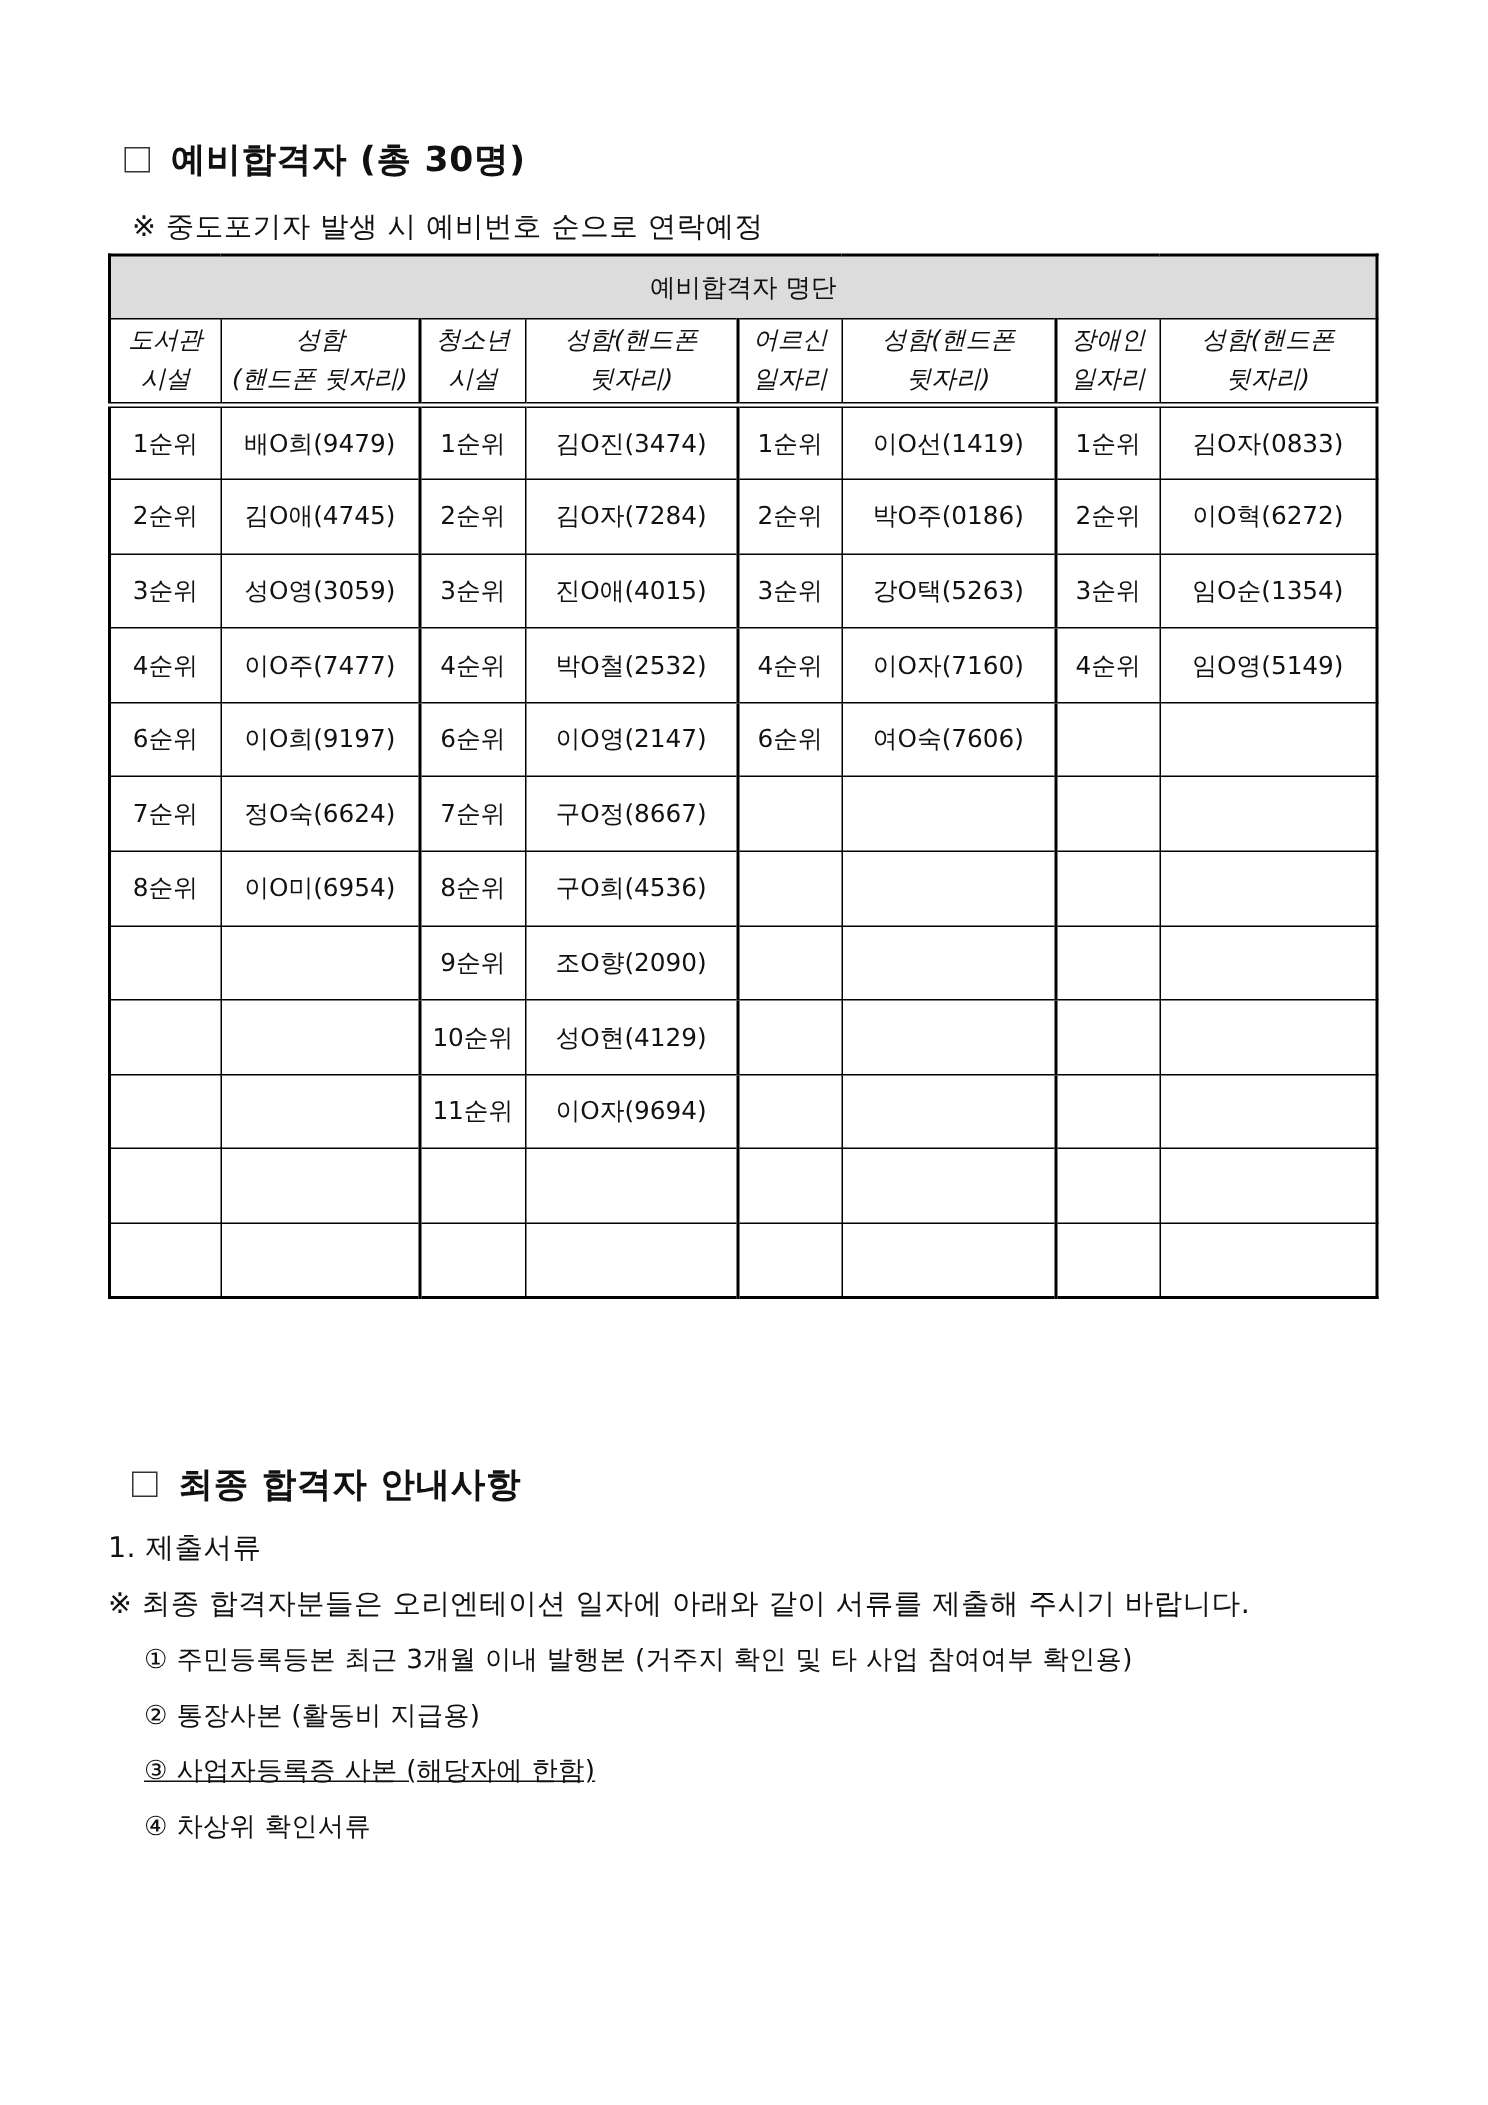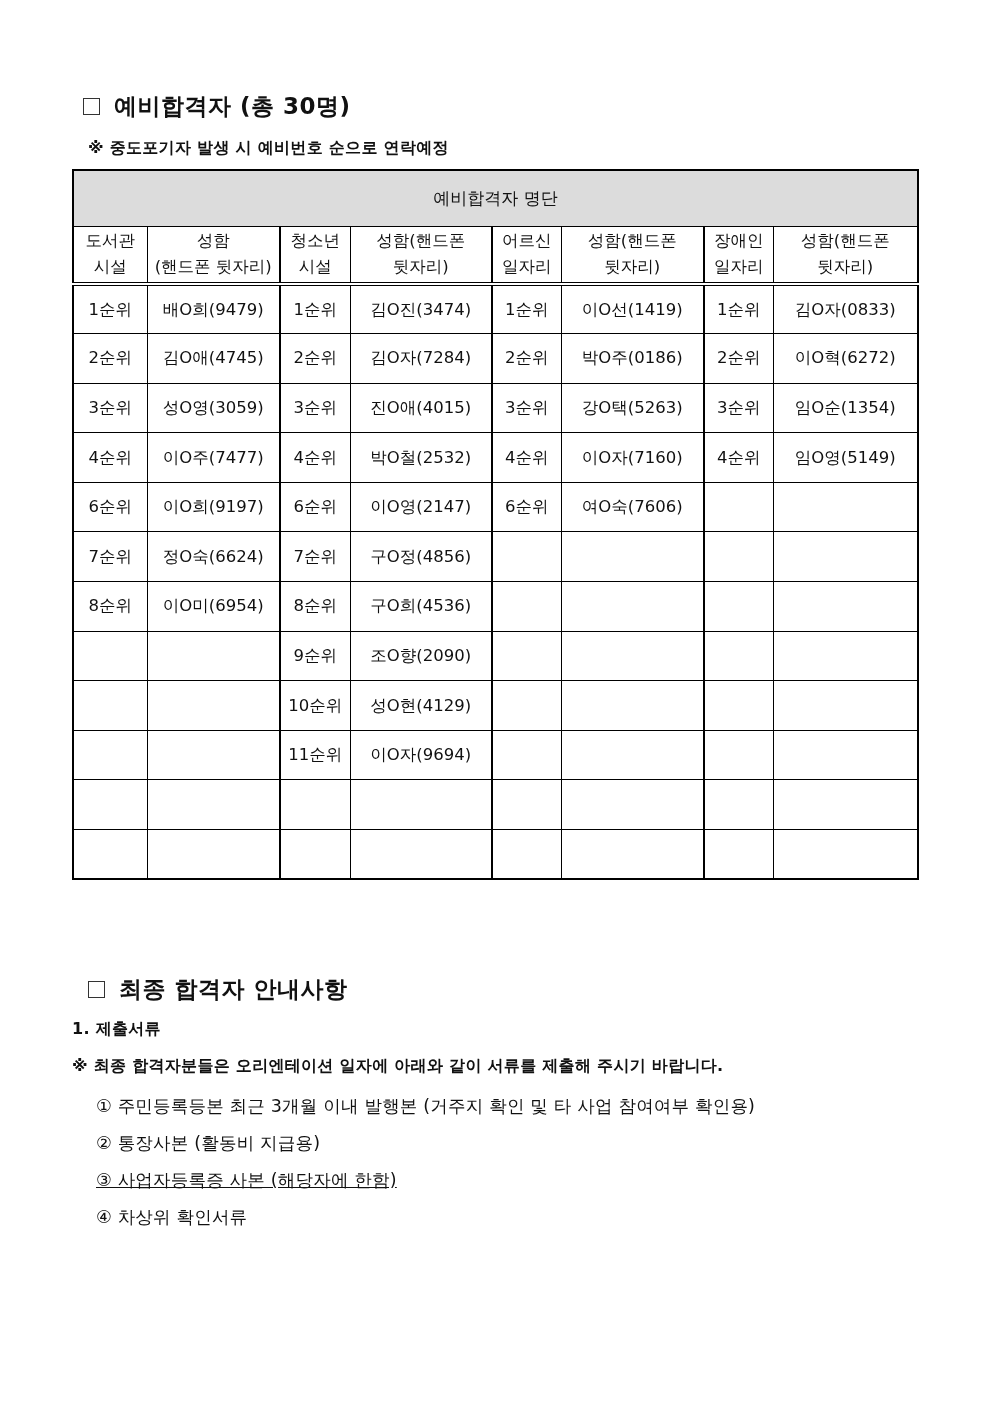--- a/index.html
+++ b/index.html
@@ -22,22 +22,22 @@
   }
   .checkbox-icon {
     display: inline-block;
     width: 17px; height: 17px;
     border: 1.5px solid #333;
     margin-right: 14px;
     background: #fff;
   }
   .note {
     position: absolute;
-    font-size: 16px;
-    font-weight: bold;
+    font-size: 19px;
+    font-weight: normal;
     white-space: nowrap;
     letter-spacing: 0.3px;
   }
   .plain {
     position: absolute;
     font-size: 17.5px;
     white-space: nowrap;
     letter-spacing: 0.2px;
   }
   
@@ -53,30 +53,31 @@
   }
   .roster td, .roster th {
     border: 1px solid #000;
     text-align: center;
     vertical-align: middle;
     font-weight: normal;
     padding: 0;
     white-space: nowrap;
   }
   .roster .title-row th {
-    height: 56px;
+    height: 42px;
     background: #dcdcdc;
     font-size: 17px;
     border-bottom: 1px solid #000;
   }
   .roster .head-row th {
     height: 58px;
     line-height: 26px;
     font-size: 16.5px;
     border-bottom: 4px double #000;
+    font-style: italic;
   }
   .roster tbody td { height: 49.6px; }
   .roster .grp-end { border-right: 2px solid #000; }
 </style>
 </head>
 <body>
 
 <div class="section-title" style="top:91px;padding-left:11px;">
   <span class="checkbox-icon"></span>
   <span>예비합격자 (총 30명)</span>
@@ -182,21 +183,21 @@
         <td class="grp-end">이O영(2147)</td>
         <td>6순위</td>
         <td class="grp-end">여O숙(7606)</td>
         <td></td>
         <td></td>
       </tr>
       <tr>
         <td>7순위</td>
         <td class="grp-end">정O숙(6624)</td>
         <td>7순위</td>
-        <td class="grp-end">구O정(4856)</td>
+        <td class="grp-end">구O정(8667)</td>
         <td></td>
         <td class="grp-end"></td>
         <td></td>
         <td></td>
       </tr>
       <tr>
         <td>8순위</td>
         <td class="grp-end">이O미(6954)</td>
         <td>8순위</td>
         <td class="grp-end">구O희(4536)</td>

